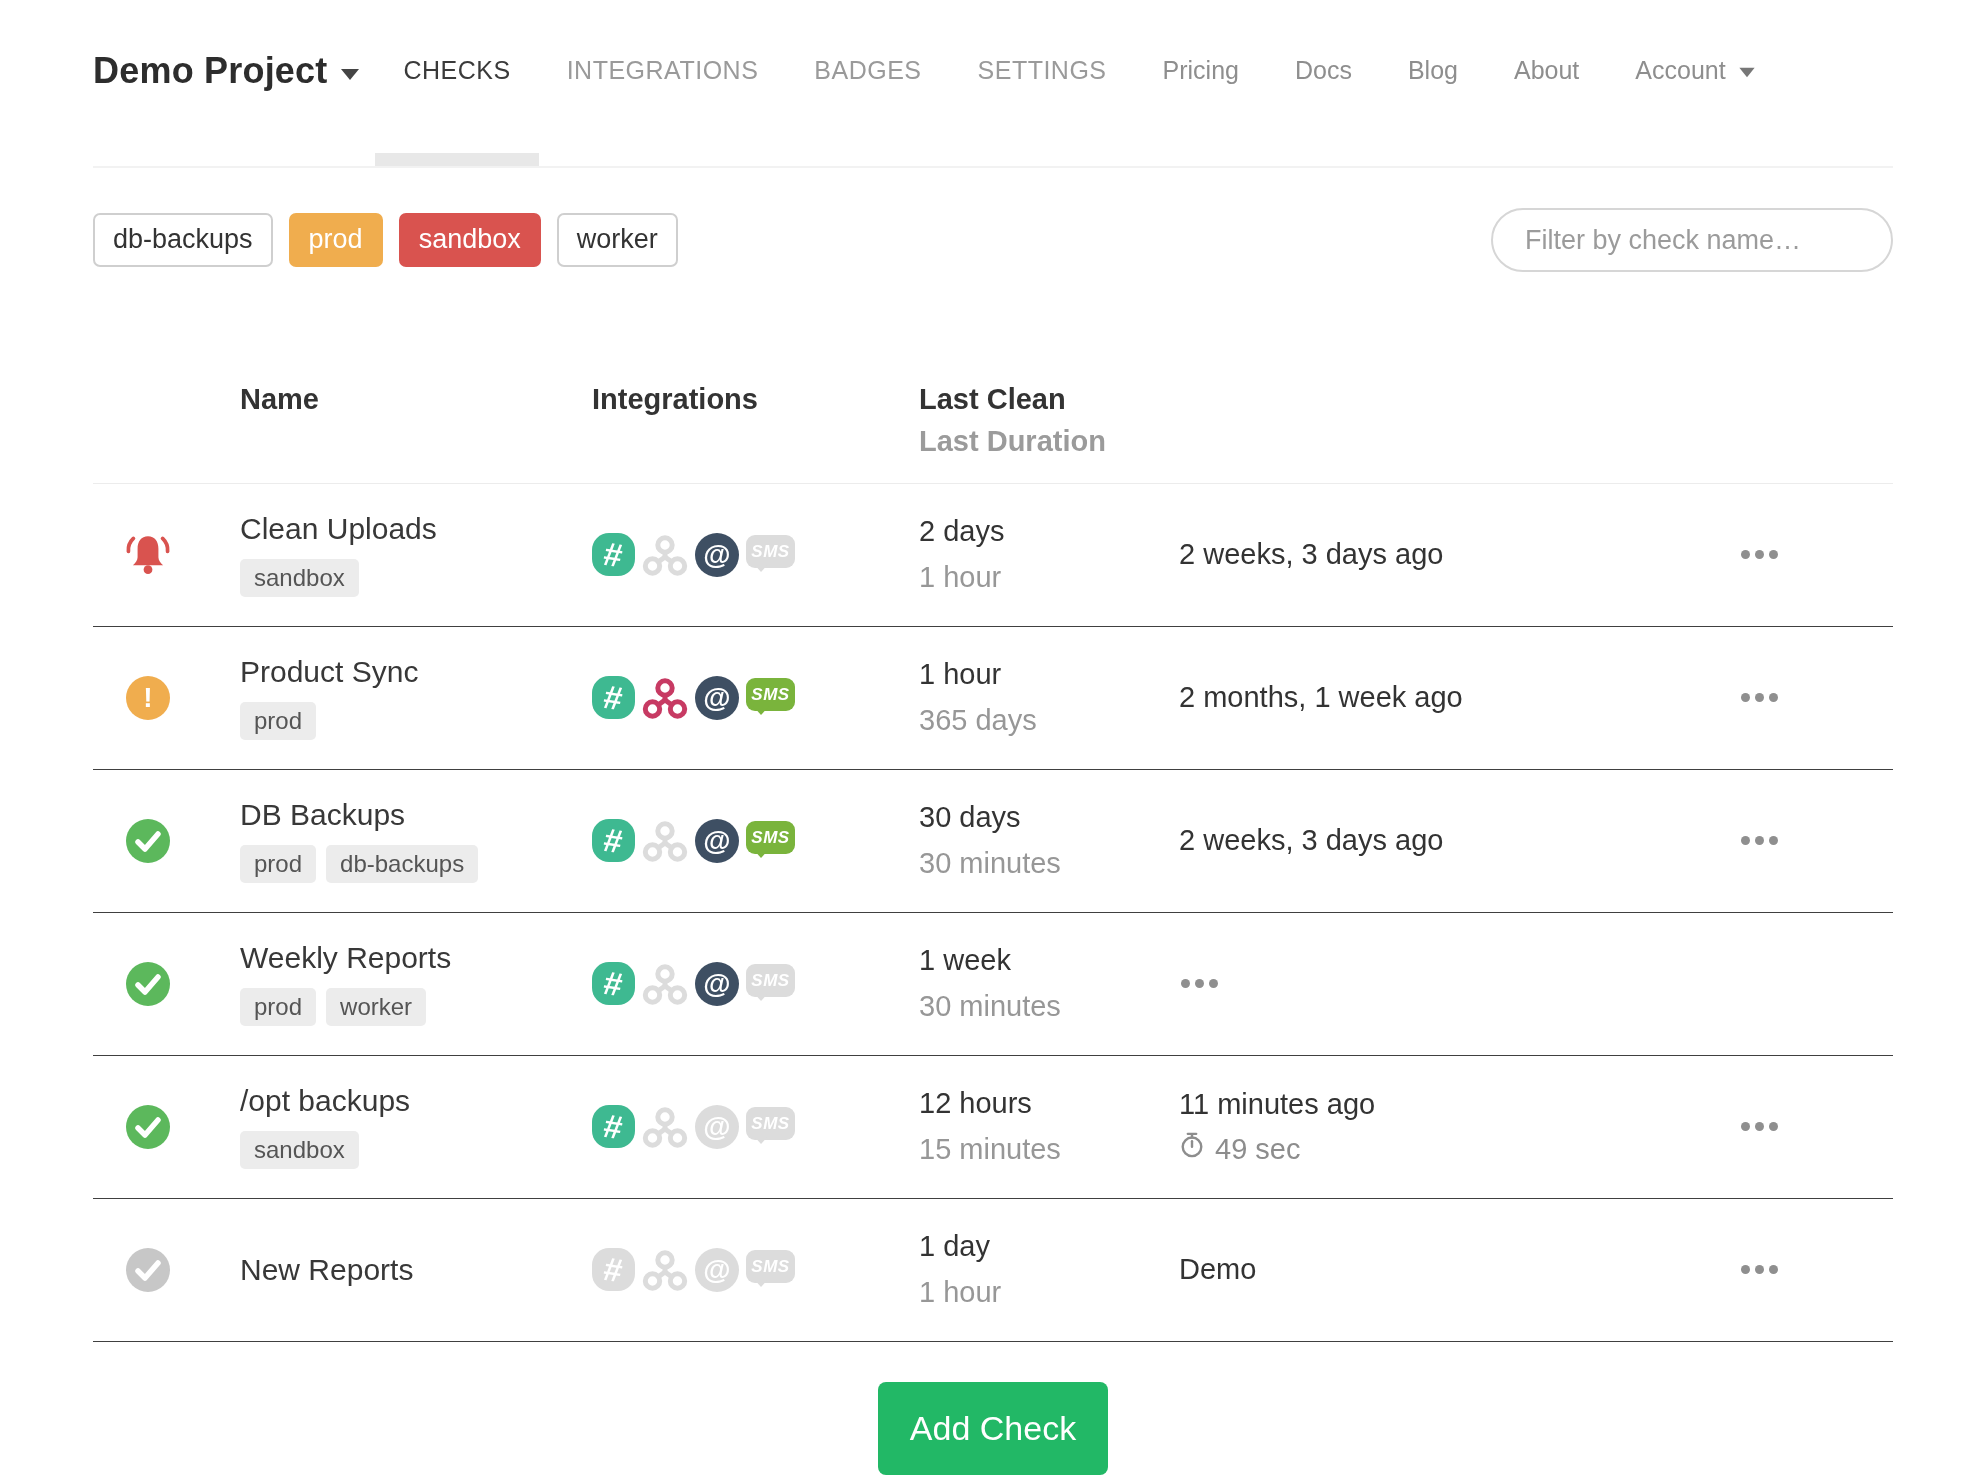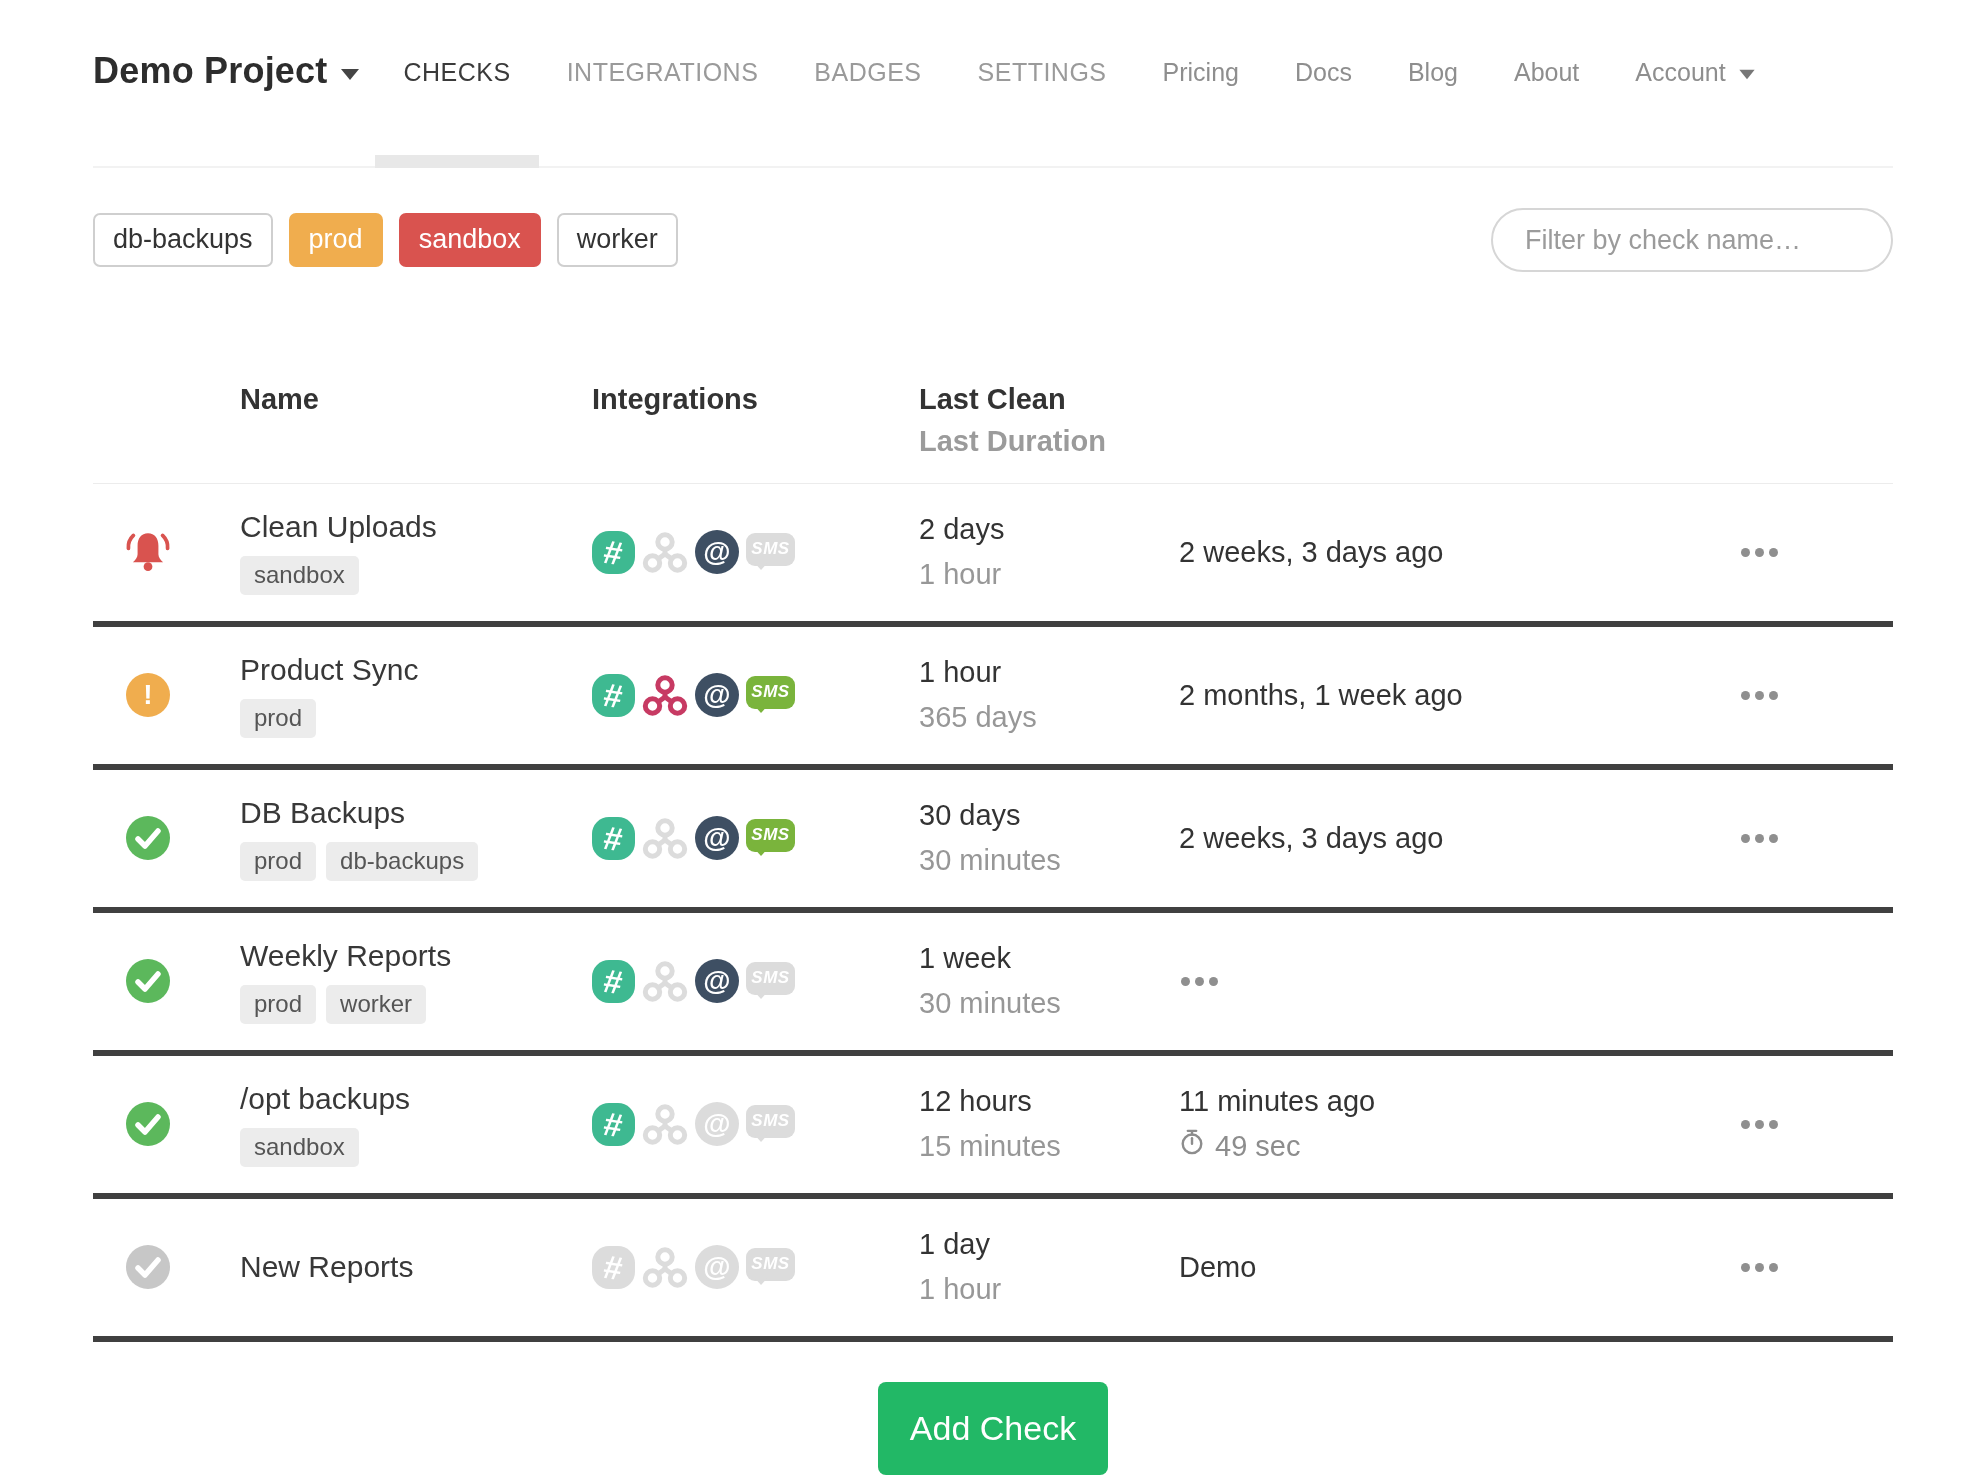--- a/index.html
+++ b/index.html
@@ -5,21 +5,21 @@
   * { box-sizing: border-box; }
   html,body { margin:0; padding:0; background:#fff; }
   body {
     width:1986px; height:1480px; overflow:hidden;
     font-family:"Liberation Sans", sans-serif; color:#333;
   }
   .container { width:1800px; margin:0 auto; }
 
   
   .topnav {
-    display:flex; align-items:flex-end;
+    display:flex; align-items:flex-start;
     padding-top:50px; padding-bottom:74px;
     border-bottom:2px solid #f2f2f2;
   }
   .project {
     display:flex; align-items:center; gap:14px;
     margin-right:44px; cursor:pointer;
   }
   .project-name { font-size:36px; font-weight:bold; color:#2d2d2d; letter-spacing:.2px; }
   .caret {
     width:0; height:0; border-left:9px solid transparent; border-right:9px solid transparent;
@@ -67,21 +67,21 @@
     grid-template-columns:110px 352px 327px 260px 560px 1fr;
     align-items:center;
   }
   .cell { padding-left:37px; }
   .cell.first { padding-left:0; }
 
   .thead { align-items:start; padding-bottom:25px; border-bottom:1px solid #ececec; }
   .th-primary { font-size:29px; font-weight:bold; color:#333; line-height:1.1; }
   .th-secondary { font-size:29px; font-weight:bold; color:#9b9b9b; line-height:1.1; margin-top:10px; }
 
-  .row { height:143px; border-bottom:6px solid #404040; }
+  .row { height:143px; border-bottom:1px solid #404040; }
 
   
   .status-cell { display:flex; justify-content:center; align-items:center; }
   .status-circle {
     width:44px; height:44px; border-radius:50%;
     display:flex; align-items:center; justify-content:center;
   }
   .status-circle.up   { background:var(--accent_up,#5cb85c); }
   .status-circle.late { background:var(--accent_late,#f0ad4e); }
   .status-circle.new  { background:var(--muted_dark,#c7c7c7); }

